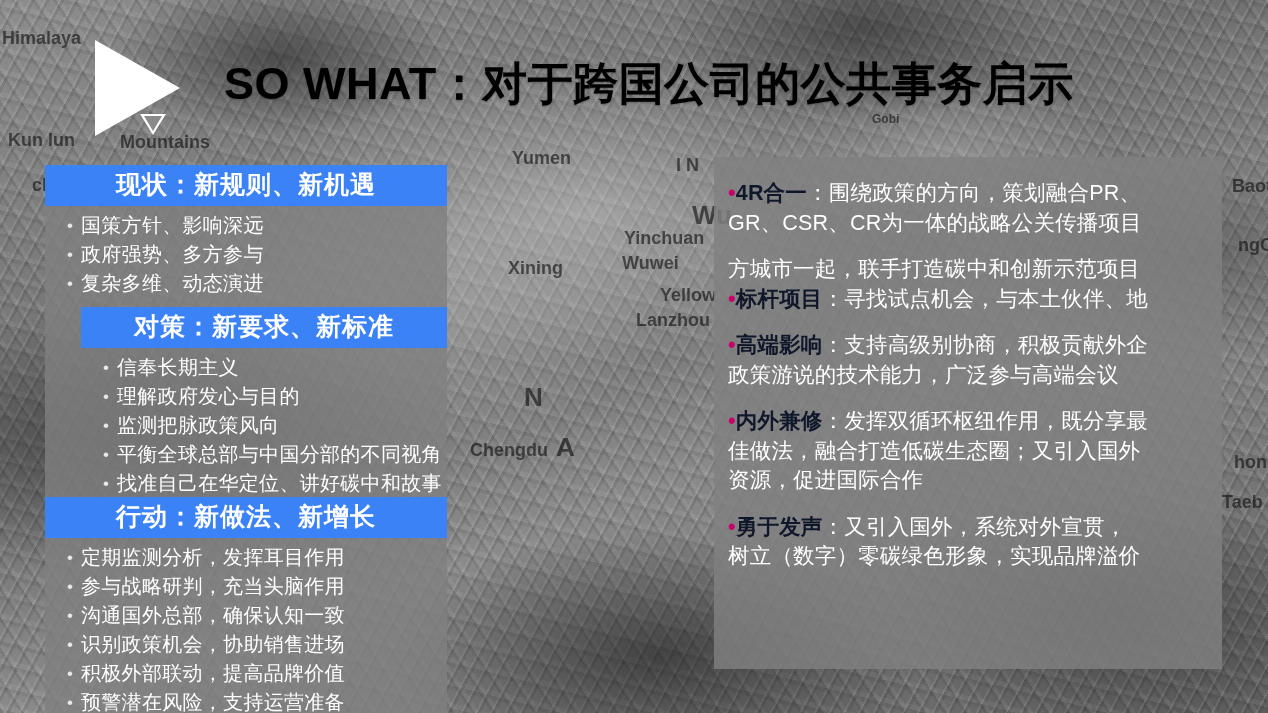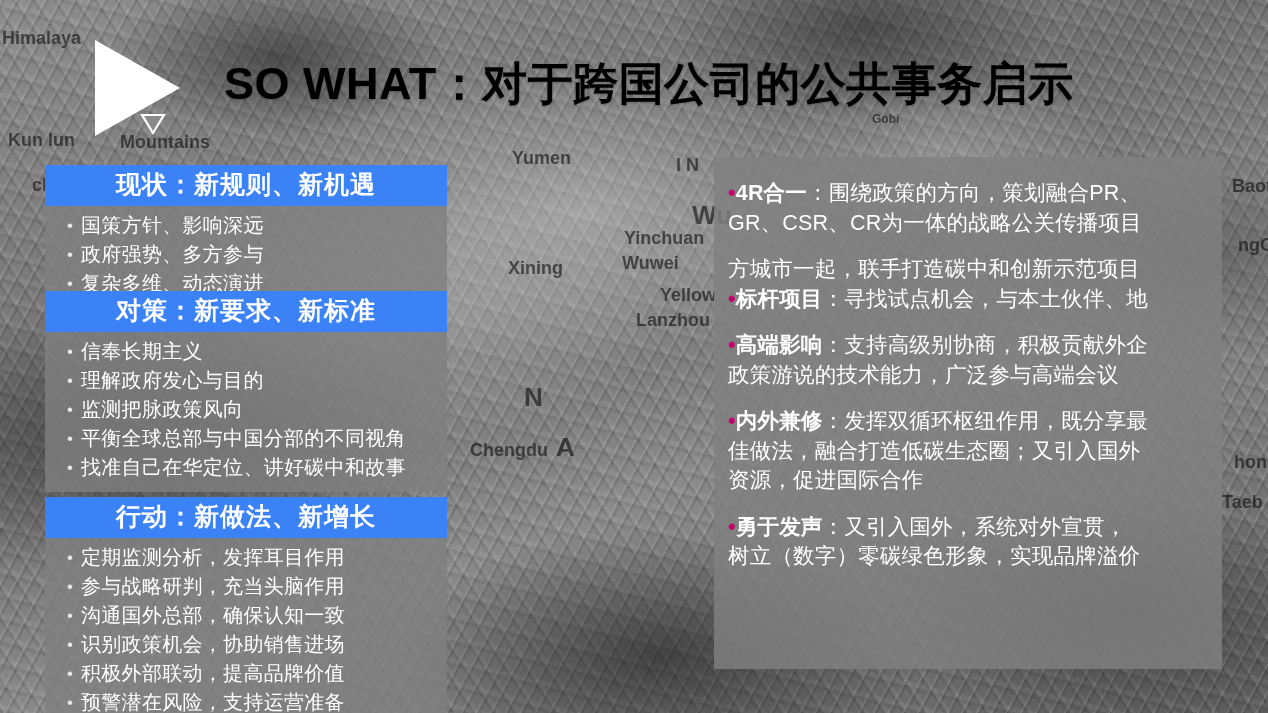--- a/index.html
+++ b/index.html
@@ -82,34 +82,34 @@
   .bullet-dot{
     color:#e8e8e8; font-size:17px; line-height:27px;
     width:22px; flex:0 0 22px; text-align:center;
   }
   .bullet-text{
     color:#ffffff; font-size:20px; line-height:27px;
     white-space:nowrap; letter-spacing:.3px;
   }
 
   #panel-1{ top:165px; }
-  #panel-2{ top:291px; }
+  #panel-2{ top:307px;padding-left:36px; }
   #panel-3{ top:497px; }
 
   
   #right-panel{
     position:absolute; left:714px; top:157px;
     width:508px; height:512px;
     background:rgba(128,128,128,.82);
     padding:22px 10px 10px 14px;
   }
   .r-item{ margin-bottom:17px; }
   .r-line{ font-size:21.5px; line-height:29.5px; color:#ffffff; white-space:nowrap; letter-spacing:.2px; }
   .r-bullet{ color:#C8006B; font-weight:bold; }
-  .r-key{ color:#ffffff; font-weight:bold; }
+  .r-key{ color:#0f172a; font-weight:bold; }
 </style>
 </head>
 <body>
 
 <div id="bg"></div>
 <div id="bg-labels">
     <span style="left: 512px; top: 148px; font-size: 18px;">Yumen</span>
     <span style="left: 676px; top: 155px; font-size: 18px;">I N</span>
     <span style="left: 692px; top: 200px; font-size: 26px;">Wu</span>
     <span style="left: 624px; top: 228px; font-size: 18px;">Yinchuan</span>

